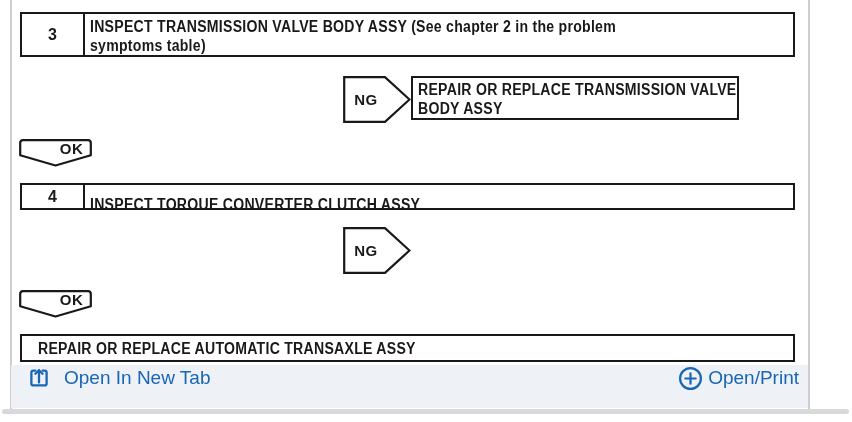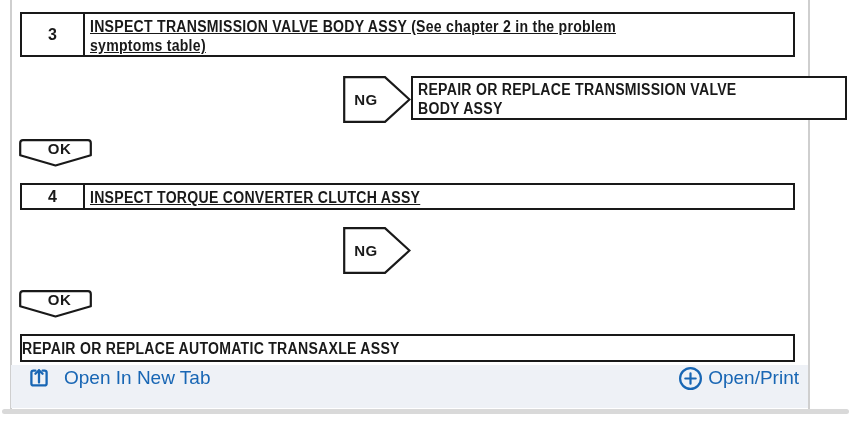--- a/index.html
+++ b/index.html
@@ -14,45 +14,45 @@
 
   
   .cond { font-weight:bold; font-size:16px; line-height:19px; letter-spacing:0.3px;
           transform:scaleX(0.88); transform-origin:0 0; width:113.6%; white-space:nowrap; }
   .cond span { display:block; }
   .cond .just { text-align:justify; text-align-last:justify; white-space:normal; }
 
   .step-box { display:flex; width:775px; left:20px; }
   .step-num { width:63px; border-right:2px solid #191919; display:flex; align-items:center;
               justify-content:center; font-weight:bold; font-size:16px; flex:none; }
-  .step-body { flex:1; padding:3px 6px 0 5px; overflow:hidden;text-decoration:underline; }
+  .step-body { flex:1; padding:3px 6px 0 5px; overflow:hidden; }
 
   .step3 { top:12px; height:45px; }
   .step4 { top:183px; height:27px; }
-  .step4 .step-body { padding-top:3px; }
+  .step4 .step-body { padding-top:10px; }
 
   .ng-shape { position:absolute; width:68px; height:47px; left:343px; }
   .ng-shape svg { position:absolute; left:0; top:0; }
   .ng-label { position:absolute; left:0; top:0; width:46px; height:100%; display:flex;
               align-items:center; justify-content:center; font-weight:bold; font-size:15px; letter-spacing:0.5px; }
   .ng1 { top:76px; }
   .ng2 { top:227px; }
 
-  .result-box { left:411px; width:436px; padding:1.5px 6px 0 5px; }
+  .result-box { left:411px; width:328px; padding:1.5px 6px 0 5px; }
   .result1 { top:76px;  height:44px; }
   .result2 { top:229px; height:43px; }
 
   .ok-shape { position:absolute; left:19px; width:73px; height:28px; }
   .ok-shape svg { position:absolute; left:0; top:0; }
-  .ok-label { position:absolute; left:4px; top:0; width:73px; height:19px; display:flex;
+  .ok-label { position:absolute; left:16px; top:0; width:73px; height:19px; display:flex;
               align-items:center; justify-content:center; font-weight:bold; font-size:15px; letter-spacing:0.5px; }
   .ok1 { top:139px; }
   .ok2 { top:290px; }
 
-  .final-box { left:20px; top:334px; width:775px; height:28px; display:flex; align-items:center; padding:1px 6px 0 0; }
+  .final-box { left:20px; top:334px; width:775px; height:28px; display:flex; align-items:center; padding:1px 6px 0 16px; }
 
   .footer { position:absolute; left:11px; top:365px; width:797px; height:43px; background:#eef1f6;
             display:flex; align-items:center; justify-content:space-between; padding:0 9px 17px 17px;
             color:#1866b4; font-size:19px; }
   .footer-link { display:flex; align-items:center; cursor:pointer; }
   .footer-link .gap-wide { width:14px; flex:none; }
   .footer-link .gap-narrow { width:5px; flex:none; }
   .footer svg { display:block; }
 
   .bottom-shadow { position:absolute; left:2px; top:409px; width:847px; height:5px;

